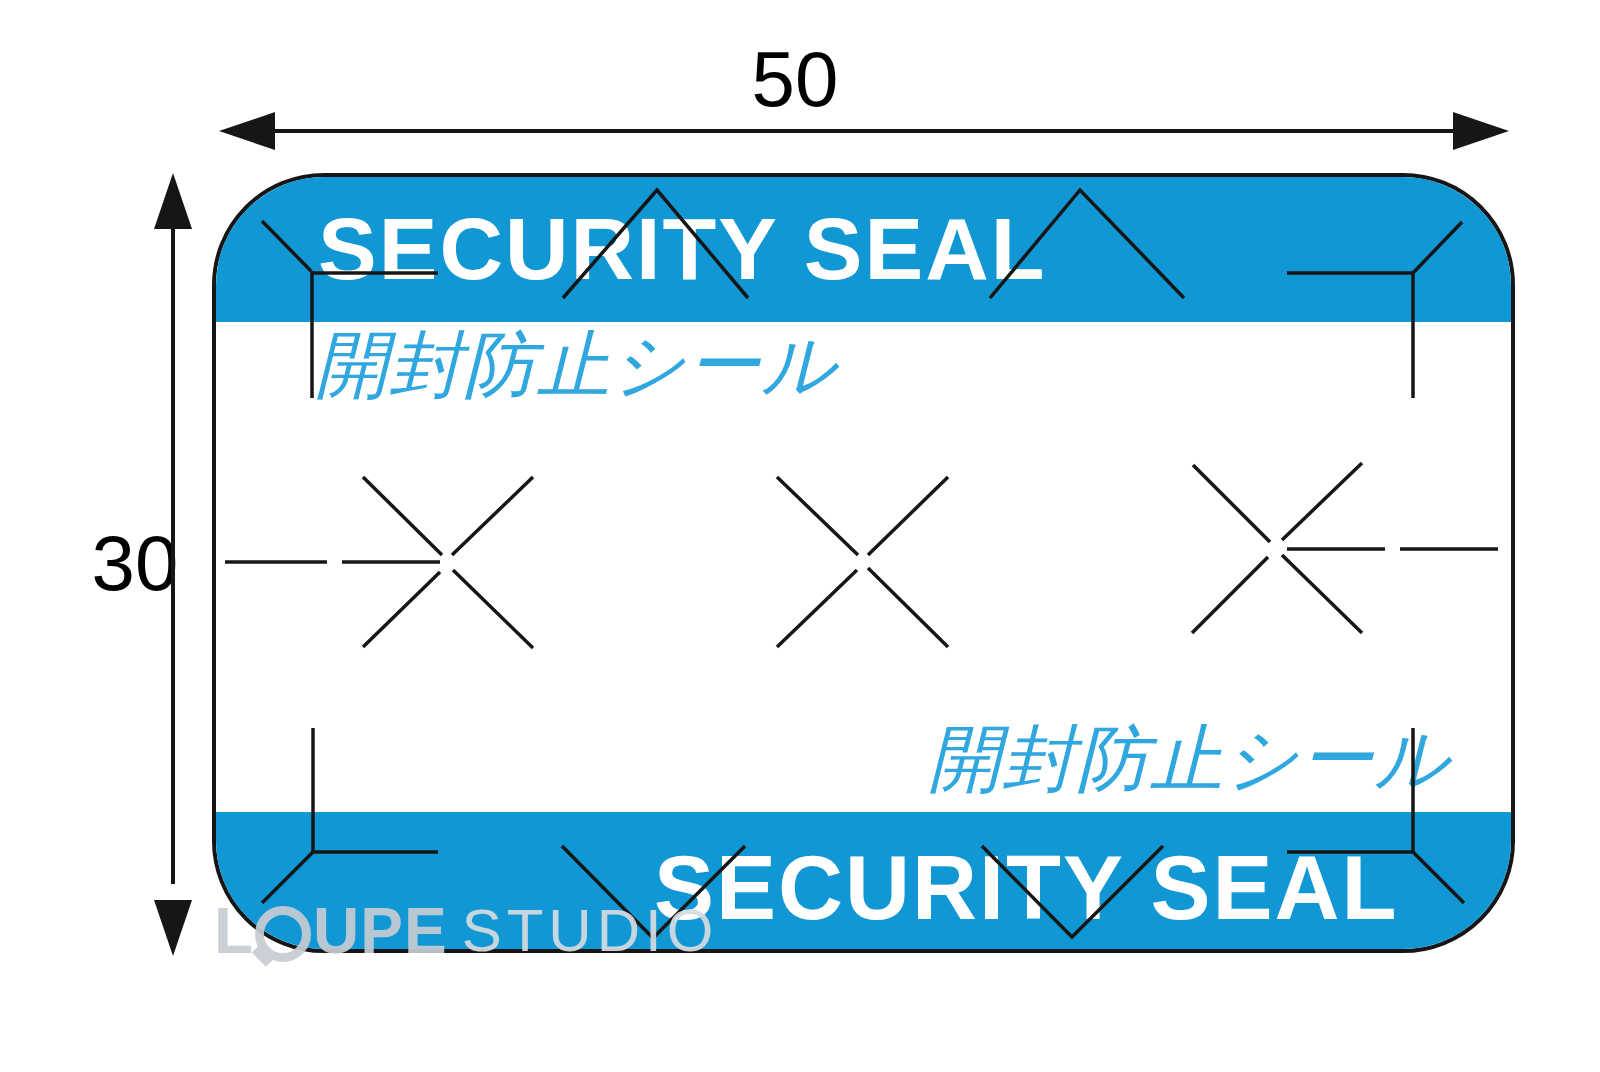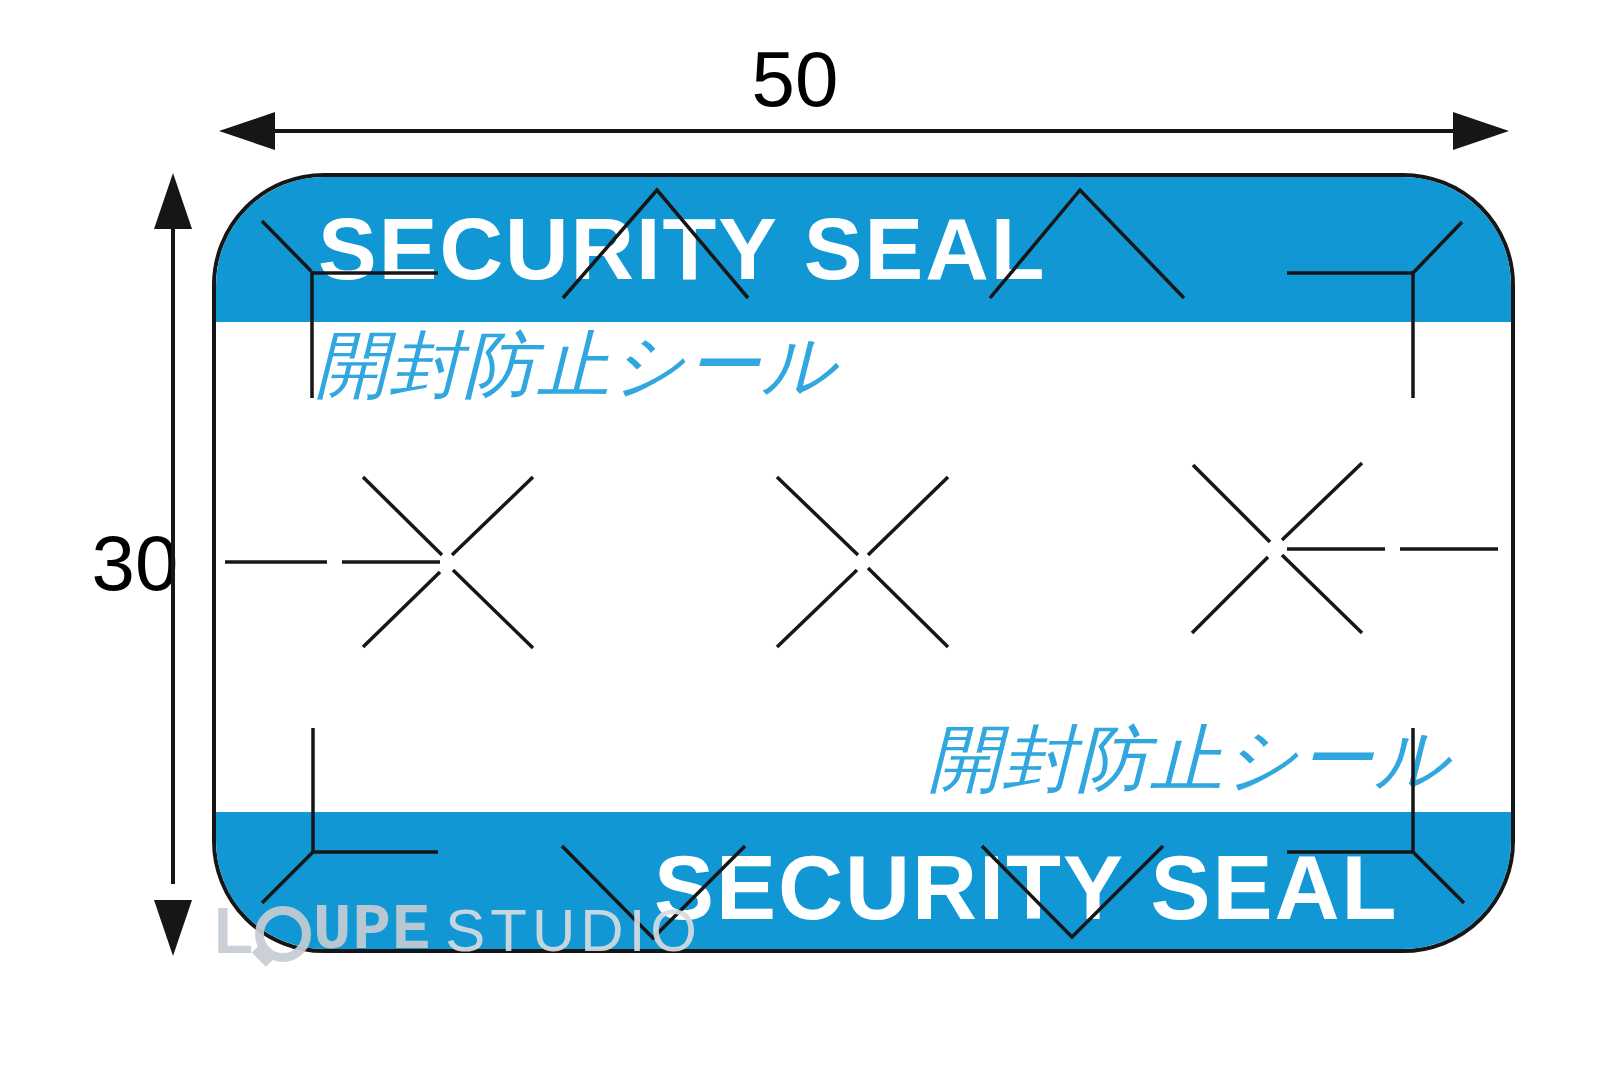--- a/index.html
+++ b/index.html
@@ -75,21 +75,21 @@
   .wm-ring{
     position:relative;display:inline-block;
     width:56px;height:56px;margin:6px 2px 0 2px;
     border:9px solid var(--watermark-gray);border-radius:50%;
   }
   .wm-handle{
     position:absolute;left:-12px;bottom:-8px;
     width:20px;height:9px;background:var(--watermark-gray);
     transform:rotate(45deg);
   }
-  .wm-bold{font-size:64px;font-weight:700;line-height:1;letter-spacing:1px;font-family:Liberation Mono, monospace;}
+  .wm-bold{font-size:64px;font-weight:700;line-height:1;letter-spacing:1px;}
   .wm-light{font-size:60px;font-weight:400;line-height:1;letter-spacing:5px;color:var(--watermark-light);margin-left:14px;}
 
   
   .unit-note{
     position:absolute;right:85px;top:978px;
     font-size:54px;font-weight:700;color:#000;line-height:1;
     letter-spacing:1px;
   }
 </style>
 </head>

